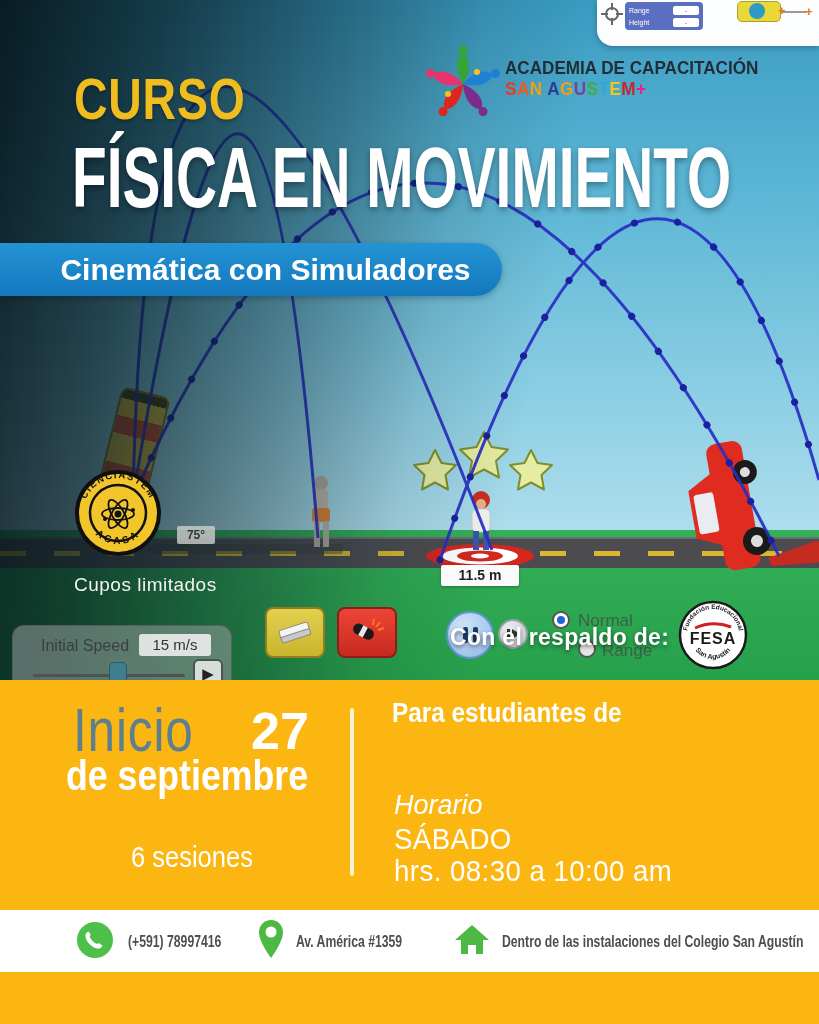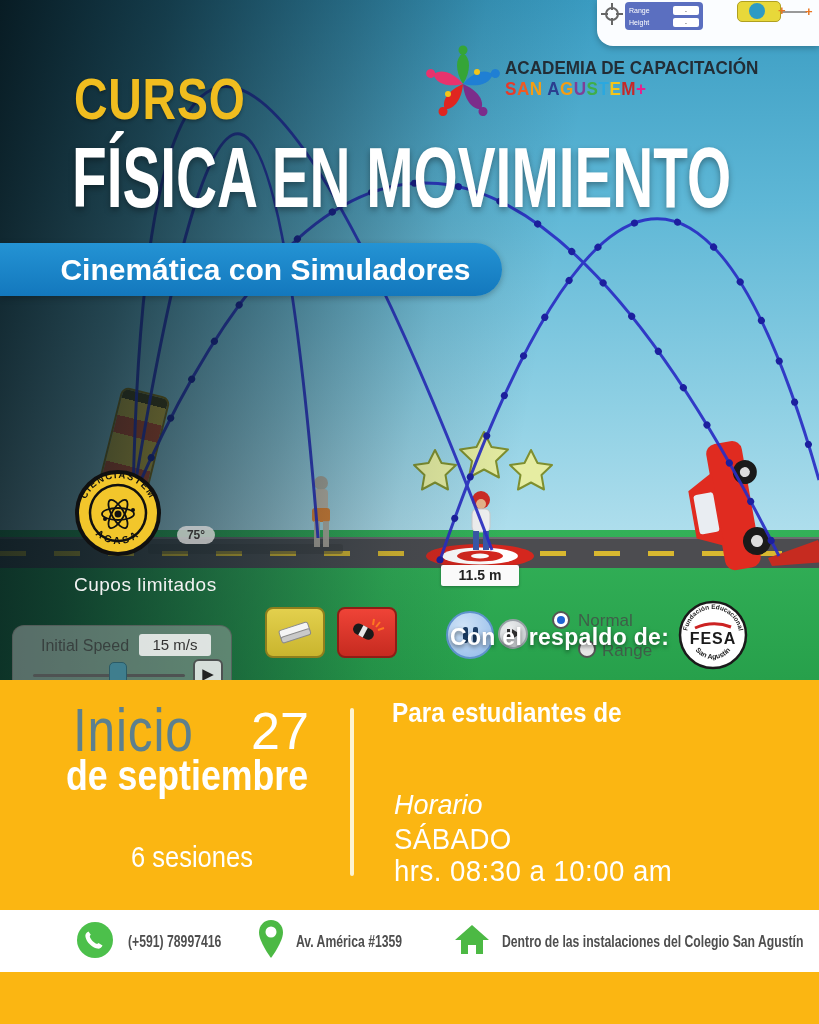--- a/index.html
+++ b/index.html
@@ -48,21 +48,21 @@
   .banner{position:absolute;left:0;top:243px;width:502px;height:53px;
     background:linear-gradient(to bottom,#2493d4,#1378bd);border-radius:0 28px 28px 0;
     display:flex;align-items:center;justify-content:center;padding-left:29px;box-sizing:border-box;
     box-shadow:0 2px 6px rgba(0,0,0,.25);}
   .banner span{font-size:30px;font-weight:700;color:#fff;}
   .acad-name{font-size:18px;font-weight:800;color:#222d36;line-height:21px;transform:scale(.95,1);transform-origin:0 0;white-space:nowrap;}
   .brand{letter-spacing:.5px;}
 
   
   .angle-chip{position:absolute;left:177px;top:526px;width:38px;height:18px;background:rgba(205,205,205,.8);
-    border-radius:9px;font-size:12px;font-weight:700;color:#333;text-align:center;line-height:18px;}
+    border-radius:2px;font-size:12px;font-weight:700;color:#333;text-align:center;line-height:18px;}
   .dist-chip{position:absolute;left:441px;top:565px;width:78px;height:21px;background:#fafafa;
     border-radius:2px;font-size:14px;font-weight:700;color:#222;text-align:center;line-height:21px;
     box-shadow:0 1px 3px rgba(0,0,0,.3);}
   .cupos{font-size:19px;color:#f2f2f2;letter-spacing:.5px;}
 
   
   .speed-panel{position:absolute;left:12px;top:625px;width:218px;height:70px;
     background:rgba(150,156,156,.55);border:1px solid rgba(80,80,80,.6);border-radius:12px;}
   .speed-label{position:absolute;left:28px;top:11px;font-size:16px;color:rgba(50,55,55,.85);}
   .speed-val{position:absolute;left:126px;top:8px;width:72px;height:22px;background:rgba(245,245,245,.85);
@@ -85,21 +85,21 @@
     background:radial-gradient(circle at 35% 30%,#eceeef,#c3c8cc);border:2px solid #98a0a6;box-sizing:border-box;}
   .radio{position:absolute;width:18px;height:18px;border-radius:50%;background:#fff;border:2px solid #555;box-sizing:border-box;
     display:flex;align-items:center;justify-content:center;}
   .radio-dot{width:8px;height:8px;border-radius:50%;background:#1f66d2;}
   .radio-label{position:absolute;font-size:17px;color:#3f5f49;}
   .respaldo{font-size:23px;font-weight:800;color:#fff;text-shadow:0 2px 4px rgba(0,0,0,.5);letter-spacing:.3px;}
 
   
   .yellow-section{position:absolute;left:0;top:680px;width:819px;height:230px;background:#fbb612;}
   .inicio{font-size:62px;color:#5d808e;transform:scale(.8,1);letter-spacing:1px;}
-  .big-day{font-size:52px;font-weight:400;color:#fff;text-align:center;}
+  .big-day{font-size:52px;font-weight:700;color:#fff;text-align:center;}
   .month{font-size:42px;font-weight:800;color:#fff;transform:scale(.85,1);}
   .sessions{font-size:30px;color:#fff;transform:scale(.85,1);}
   .divider{position:absolute;left:350px;top:708px;width:4px;height:168px;background:#fdf3d0;border-radius:2px;}
   .aud1{font-size:27px;font-weight:800;color:#fff;transform:scale(.9,1);}
   .aud-note{font-size:17px;font-weight:800;color:#fff;}
   .horario{font-size:27px;font-style:italic;color:#fff;}
   .sched{font-size:30px;color:#fff;letter-spacing:.5px;transform:scale(.92,1);}
 
   
   .contact-band{position:absolute;left:0;top:910px;width:819px;height:62px;background:#fff;padding-left:13px;}

